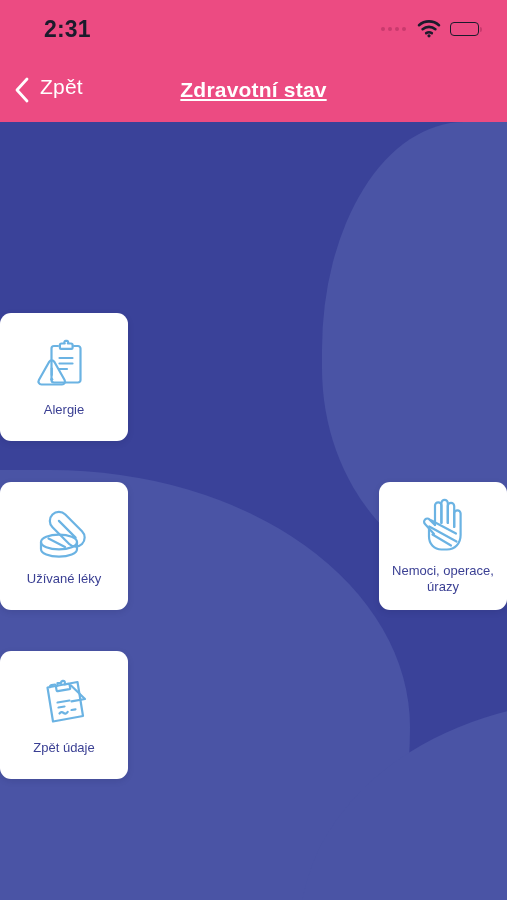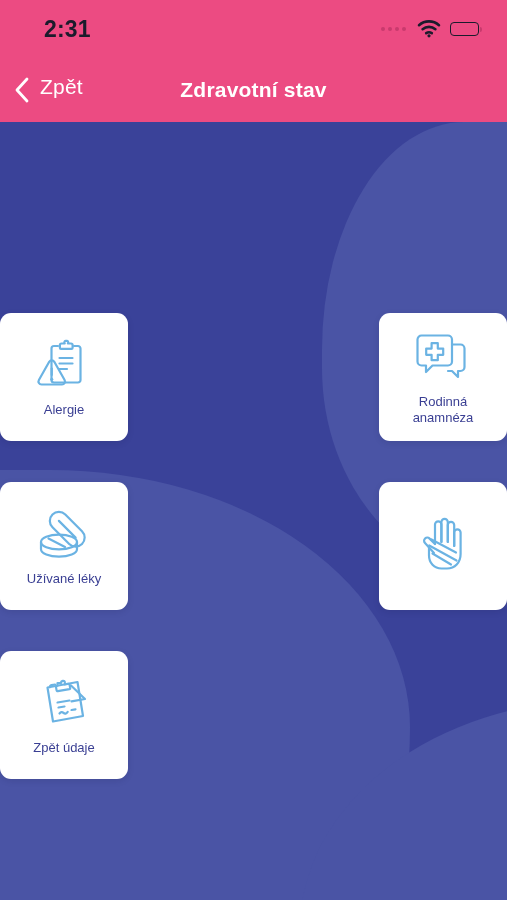--- a/index.html
+++ b/index.html
@@ -150,20 +150,21 @@
     font-size: 21px;
     letter-spacing: 0.2px;
   }
   .nav-title {
     width: 100%;
     text-align: center;
     color: #ffffff;
     font-size: 21px;
     font-weight: bold;
     letter-spacing: 0.2px;
+    text-decoration: underline;
   }
 
   
   .grid {
     position: absolute;
     top: 313px;
     left: 0;
     width: 507px;
     z-index: 3;
   }
@@ -271,33 +272,20 @@
               <path d="M28.5 34 H36"></path>
               <path d="M18.2 26.8 a3 3 0 0 1 5.1 0 L33.6 45 a3 3 0 0 1-2.6 4.5 H10.5 A3 3 0 0 1 7.9 45 z"></path>
               <path d="M20.75 33.5 V40"></path>
             </g>
             <circle cx="20.75" cy="44.2" r="1.5" fill="#6bb3e3"></circle>
           </svg>
         </div>
         <div class="card-label">Alergie</div>
       </div>
 
-      <div class="card">
-        <div class="card-icon">
-          <svg width="62" height="56" viewBox="0 0 62 56">
-            <g fill="none" stroke="#6bb3e3" stroke-width="2.2" stroke-linecap="round" stroke-linejoin="round">
-              <path d="M36 36.5 H20.5 l-6.5 6.5 V36.5 H9.5 A4 4 0 0 1 5.5 32.5 V10.5 A4 4 0 0 1 9.5 6.5 H36 a4 4 0 0 1 4 4 V32.5 a4 4 0 0 1-4 4 z"></path>
-              <path d="M19.6 14.2 h6.2 v5.4 h5.4 v6.2 h-5.4 v5.4 h-6.2 v-5.4 h-5.4 v-6.2 h5.4 z"></path>
-              <path d="M40 15.5 h8.5 a4 4 0 0 1 4 4 V38 a4 4 0 0 1-4 4 H46 v6 l-6-6 h-4"></path>
-            </g>
-          </svg>
-        </div>
-        <div class="card-label">Rodinná
-anamnéza</div>
-      </div>
 
     </div>
 
     <div class="row">
 
       <div class="card">
         <div class="card-icon">
           <svg width="64" height="58" viewBox="0 0 64 58">
             <g fill="none" stroke="#6bb3e3" stroke-width="2.2" stroke-linecap="round" stroke-linejoin="round">
               <path d="M20.5 9.5 a9 9 0 0 1 12.8 0 L50 26.2 a9 9 0 0 1-12.8 12.8 L20.5 22.3 a9 9 0 0 1 0-12.8 z"></path>
@@ -319,20 +307,22 @@
               <path d="M26.4 26 V6 a3.2 3.2 0 0 1 6.4 0 V26"></path>
               <path d="M32.8 26 V9 a3.2 3.2 0 0 1 6.4 0 V30"></path>
               <path d="M39.2 30 V16.5 a3.2 3.2 0 0 1 6.4 0 V38 c0 8.6-5.8 14.5-13.6 14.5 h-5.5 C19.2 52.5 14 47 14 39.5 V31"></path>
               <path d="M20 28 l-5.4-5.4 a3.2 3.2 0 0 0-4.6 4.5 L19 37"></path>
               <path d="M16.5 23.5 L41 36.5"></path>
               <path d="M14.2 29.5 L41.5 44.5"></path>
               <path d="M17.5 37.5 L36 48.5"></path>
             </g>
           </svg>
         </div>
+        <div class="card-label">Nemoci, operace,
+úrazy</div>
       </div>
 
     </div>
 
     <div class="row">
 
       <div class="card">
         <div class="card-icon">
           <svg width="62" height="60" viewBox="0 0 62 60">
             <g fill="none" stroke="#6bb3e3" stroke-width="2.2" stroke-linecap="round" stroke-linejoin="round">

